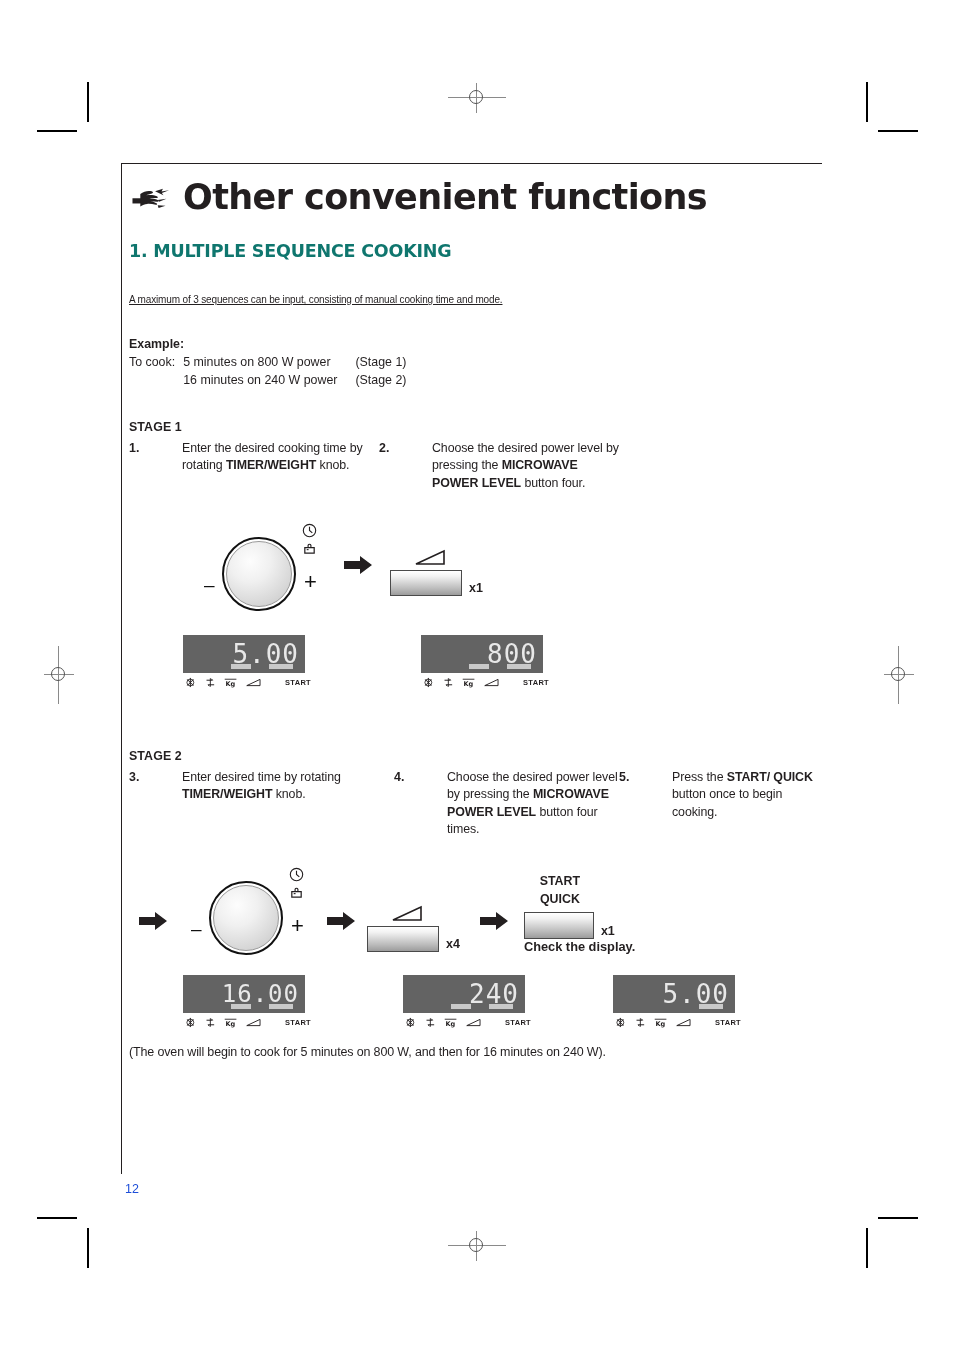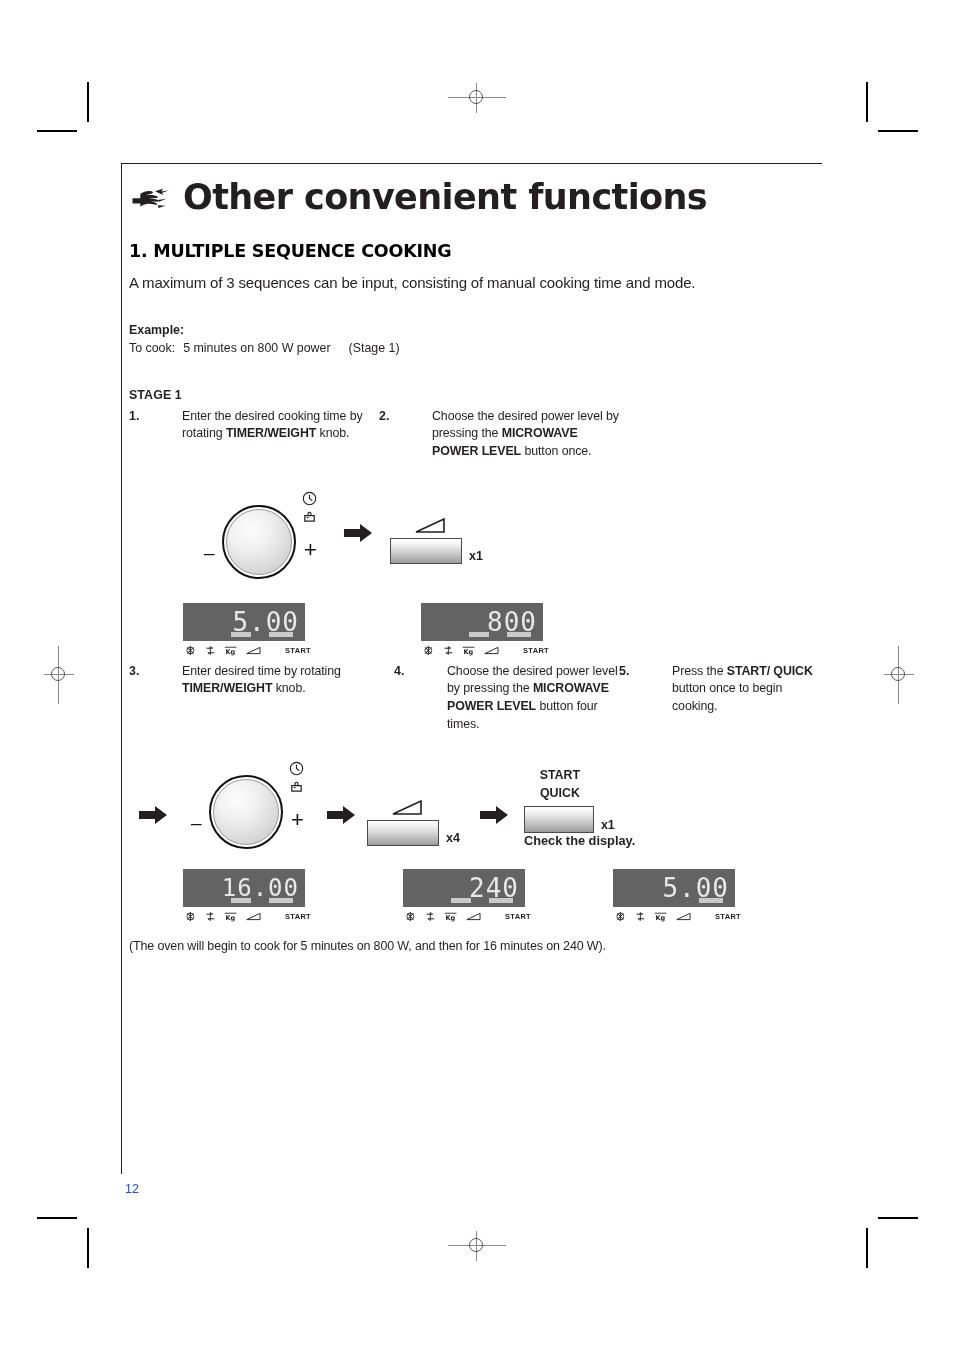--- a/index.html
+++ b/index.html
@@ -21,22 +21,22 @@
          border-left:1.6px solid #231f20;border-top:1.6px solid #231f20;}
 
   #content{position:absolute;left:129px;top:180px;width:700px;}
 
   
   .title-row{display:flex;align-items:flex-end;gap:14px;margin:0 0 26px 0;}
   .hand-icon{width:40px;height:30px;display:block;}
   h1.page-title{font-family:"DejaVu Sans", sans-serif;font-weight:bold;font-size:35px;
       letter-spacing:-0.6px;margin:0;line-height:1;color:#231f20;}
   h2.section-title{font-family:"DejaVu Sans", sans-serif;font-weight:bold;font-size:17.5px;
-      margin:26px 0 0 0;letter-spacing:-0.2px;color:#000000;}
-  p.intro{font-size:15px;margin:12px 0 0 0;line-height:1.35;letter-spacing:-0.15px;}
+      margin:26px 0 0 0;letter-spacing:-0.2px;color:#0f766e;}
+  p.intro{font-size:10px;margin:32px 0 0 0;line-height:1.35;letter-spacing:-0.15px;text-decoration:underline;}
 
   .example-label{font-weight:bold;font-size:12.4px;margin:30px 0 2px 0;}
   .example-table{font-size:12.4px;line-height:1.5;border-collapse:collapse;}
   .example-table td{padding:0 0 0 0;vertical-align:top;white-space:nowrap;}
   .example-table td.lbl{padding-right:8px;}
   .example-table td.val{padding-right:18px;}
 
   .stage-label{font-weight:bold;font-size:12.4px;letter-spacing:0.1px;}
 
   
@@ -142,33 +142,38 @@
   <p class="intro">A maximum of 3 sequences can be input, consisting of manual cooking time and mode.</p>
 
   <div class="example-label">Example:</div>
   <table class="example-table">
     <tbody>
         <tr>
       <td class="lbl">To cook:</td>
       <td class="val">5 minutes on 800 W power</td>
       <td>(Stage 1)</td>
     </tr>
+    <tr>
+      <td class="lbl"></td>
+      <td class="val">16 minutes on 240 W power</td>
+      <td>(Stage 2)</td>
+    </tr>
   </tbody>
     </table>
 
   <div class="stage-label" style="margin-top:30px;">STAGE 1</div>
 
   <div class="steps" style="margin-top:6px;">
     <div class="step" style="width:250px;">
       <span class="num">1.</span>
       <span class="txt"><span>Enter the desired cooking time by rotating </span><b>TIMER/WEIGHT</b><span> knob.</span></span>
     </div>
     <div class="step" style="width:240px;">
       <span class="num">2.</span>
-      <span class="txt"><span>Choose the desired power level by pressing the </span><b>MICROWAVE POWER LEVEL</b><span> button once.</span></span>
+      <span class="txt"><span>Choose the desired power level by pressing the </span><b>MICROWAVE POWER LEVEL</b><span> button four.</span></span>
     </div>
   </div>
 
   <div class="illus-row" style="margin-top:26px;">
     <div style="width:75px;"></div>
     <div class="knob-wrap">
       <div class="knob-outer"></div>
       <div class="knob"></div>
       <div class="knob-minus">–</div>
       <div class="knob-plus">+</div>
@@ -250,20 +255,21 @@
           <text x="2" y="12" font-family="DejaVu Sans, sans-serif" font-size="9" font-weight="bold" fill="#231f20">Kg</text>
         </svg>
         <svg width="19" height="11" viewBox="0 0 20 11">
           <path d="M1 9.5 L18 1.5 L18 9.5 Z" fill="none" stroke="#231f20" stroke-width="1.2"></path>
         </svg>
         <span class="start-ind">START</span>
       </div>
     </div>
   </div>
 
+  <div class="stage-label" style="margin-top:60px;">STAGE 2</div>
 
   <div class="steps" style="margin-top:6px;">
     <div class="step" style="width:265px;">
       <span class="num">3.</span>
       <span class="txt"><span>Enter desired time by rotating </span><b>TIMER/WEIGHT</b><span> knob.</span></span>
     </div>
     <div class="step" style="width:225px;">
       <span class="num">4.</span>
       <span class="txt"><span>Choose the desired power level by pressing the </span><b>MICROWAVE POWER LEVEL</b><span> button four times.</span></span>
     </div>

